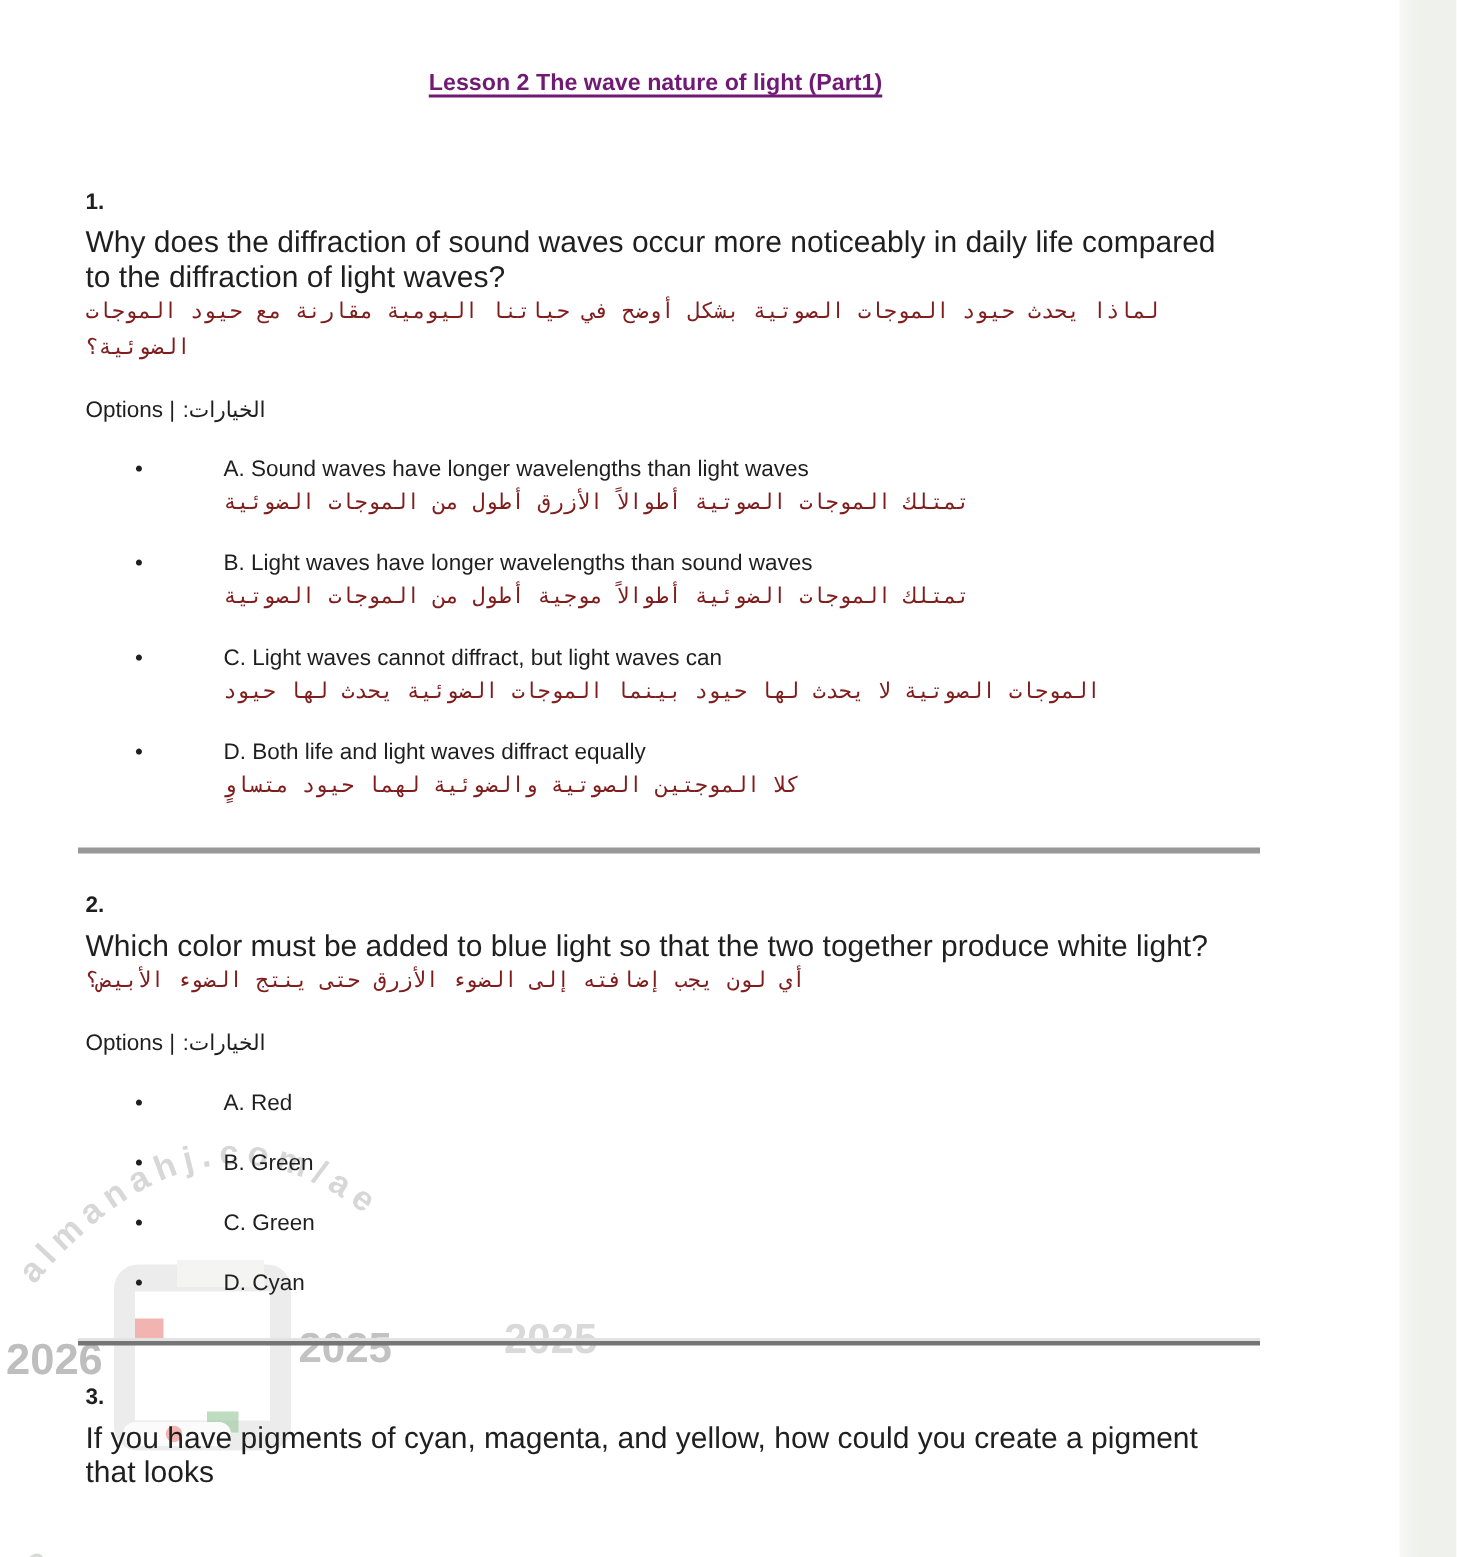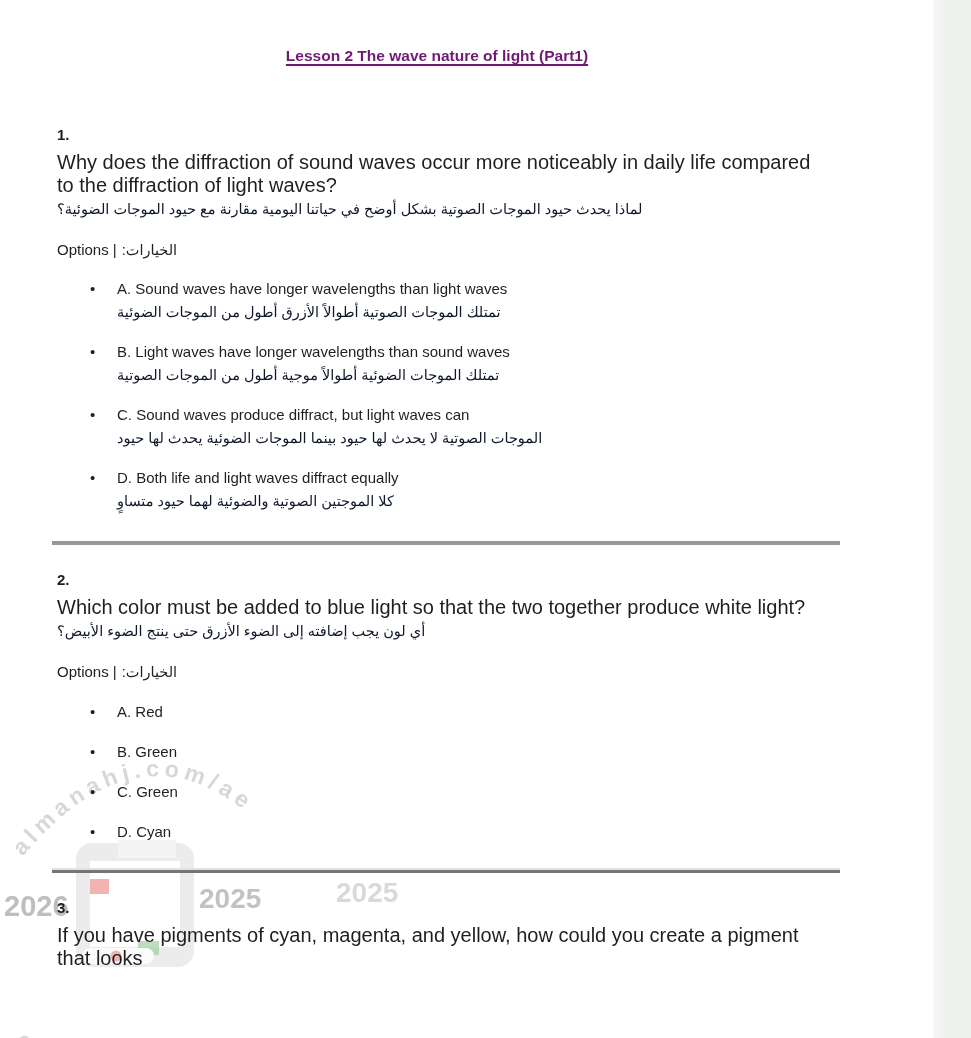--- a/index.html
+++ b/index.html
@@ -38,39 +38,39 @@
   }
   .question { margin: 0; }
   .q-num {
     font-weight: bold; font-size: 15px; line-height: 22px; margin: 0;
   }
   .first-q .q-num { margin-top: 58px; }
   .q-en { font-size: 20px; line-height: 23px; margin-top: 5px; }
   .ar {
     direction: rtl; unicode-bidi: embed;
     text-align: left;
-    font-family: Liberation Sans, sans-serif;
+    font-family: Liberation Mono, monospace;
     font-size: 14.5px; line-height: 24px;
-    color: #0f172a;
+    color: #7f1d1d;
   }
   .opts-label { margin-top: 18px; font-size: 15px; line-height: 22px; }
   .opts-label .ar-inline {
     direction: rtl; unicode-bidi: embed;
     font-family: Liberation Sans, sans-serif;
     font-size: 14.5px; margin-left: 5px;
   }
   .opts-list { margin-top: 16px; }
   .opts-list.tight { margin-top: 17px; }
   .opt { display: flex; align-items: flex-start; margin-bottom: 16px; }
   .opts-list.tight .opt { margin-bottom: 17px; }
   .opt .bullet {
     width: 27px; margin-left: 33px; flex: none;
     font-size: 15px; line-height: 23px;
   }
-  .opt-text { flex: 1; }
+  .opt-text { flex: 1; margin-left: 32px; }
   .opt-en { font-size: 15px; line-height: 23px; }
   .opt-ar { line-height: 24px; }
   .divider-1 {
     height: 4px; background: #989898; border: none;
     margin: 28px -23px 24px -5px;
   }
   .divider-2 {
     height: 3px; background: #757575; border: none;
     margin: 27px -23px 24px -5px;
     box-shadow: 0 -2px 0 #e2e2e2;
@@ -141,21 +141,21 @@
       <div class="opt">
         <span class="bullet">•</span>
         <div class="opt-text">
           <div class="opt-en">B. Light waves have longer wavelengths than sound waves</div>
           <div class="ar opt-ar">تمتلك الموجات الضوئية أطوالاً موجية أطول من الموجات الصوتية</div>
         </div>
       </div>
       <div class="opt">
         <span class="bullet">•</span>
         <div class="opt-text">
-          <div class="opt-en">C. Sound waves produce diffract, but light waves can</div>
+          <div class="opt-en">C. Light waves cannot diffract, but light waves can</div>
           <div class="ar opt-ar">الموجات الصوتية لا يحدث لها حيود بينما الموجات الضوئية يحدث لها حيود</div>
         </div>
       </div>
       <div class="opt">
         <span class="bullet">•</span>
         <div class="opt-text">
           <div class="opt-en">D. Both life and light waves diffract equally</div>
           <div class="ar opt-ar">كلا الموجتين الصوتية والضوئية لهما حيود متساوٍ</div>
         </div>
       </div>

